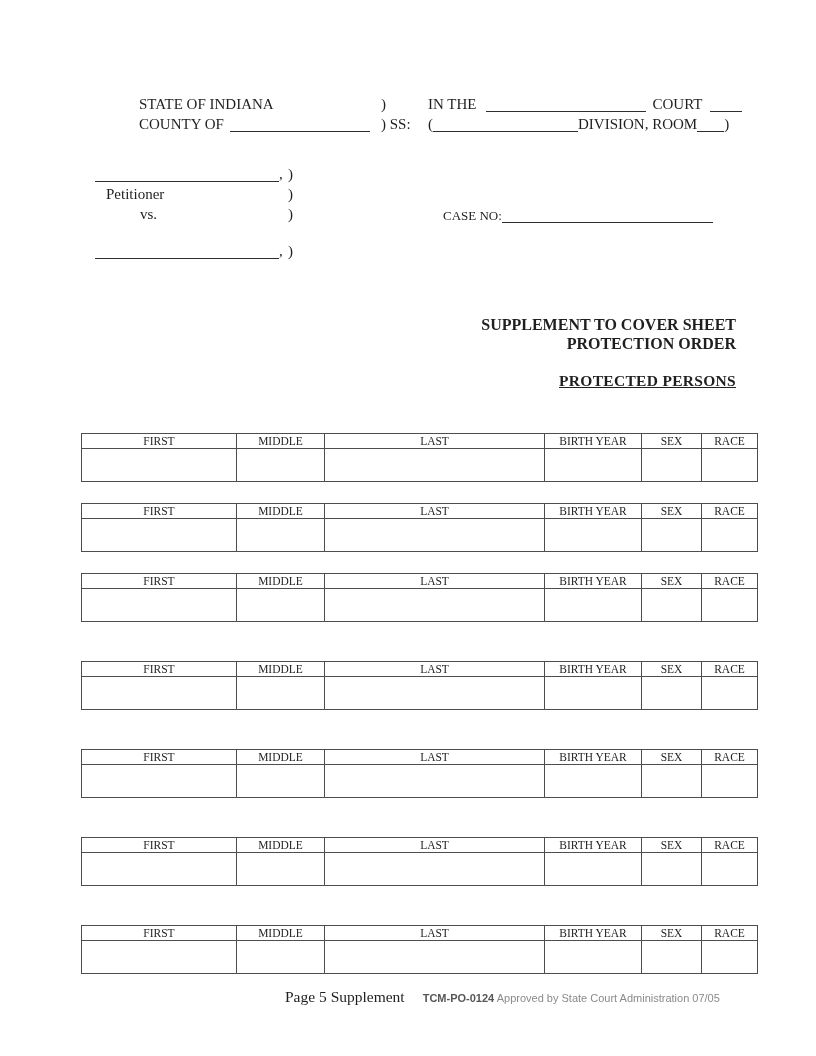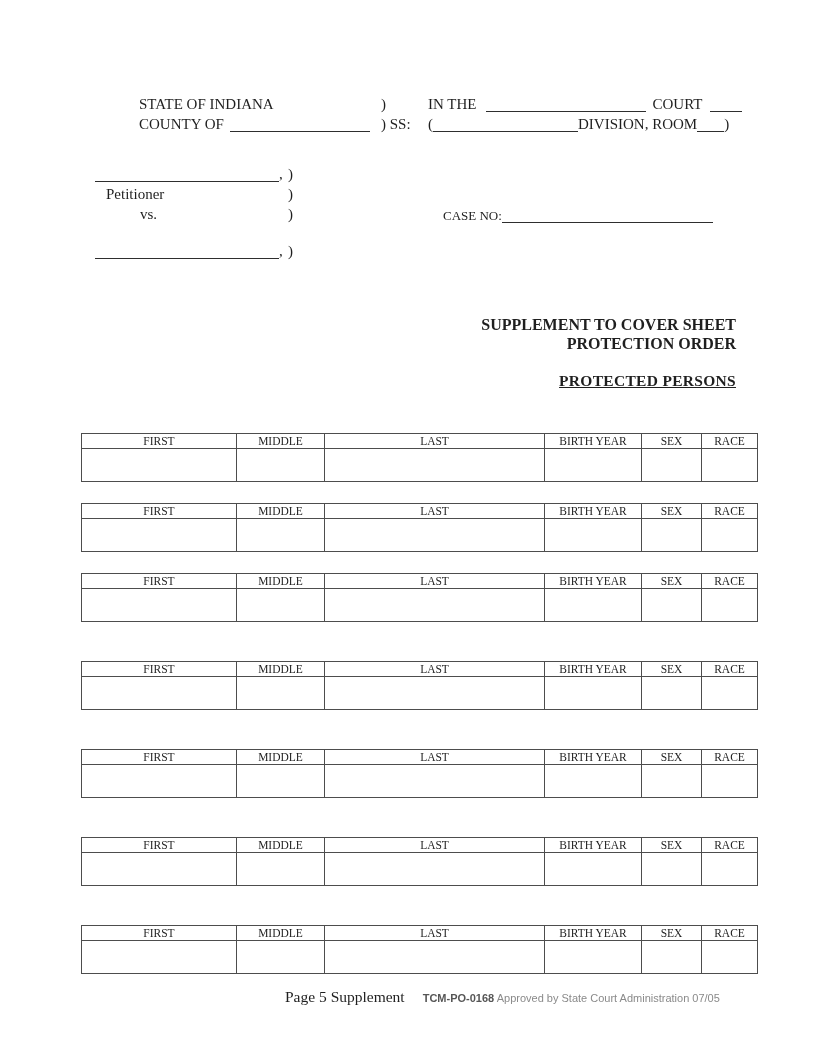--- a/index.html
+++ b/index.html
@@ -354,18 +354,18 @@
             <td></td>
             <td></td>
           </tr>
         </tbody>
       </table>
     </div>
 
   <div class="footer">
     <span class="page-label">Page 5 Supplement</span>
     <span class="form-meta">
-      <span class="form-number">TCM-PO-0168</span>
+      <span class="form-number">TCM-PO-0124</span>
       <span class="approval-text">Approved by State Court Administration 07/05</span>
     </span>
   </div>
 
 </div>
 
 </body></html>

